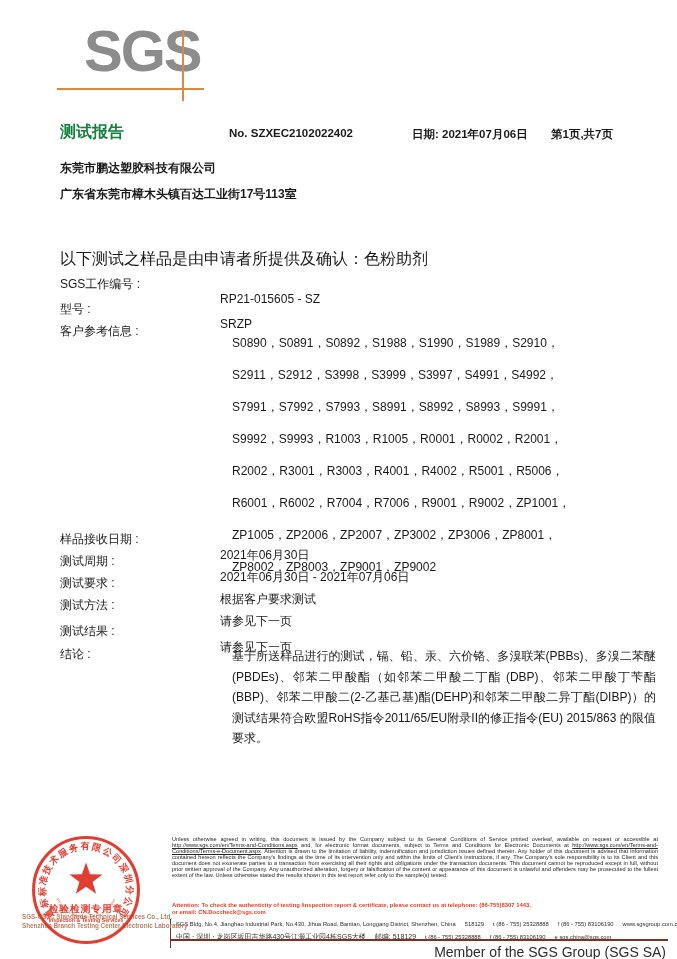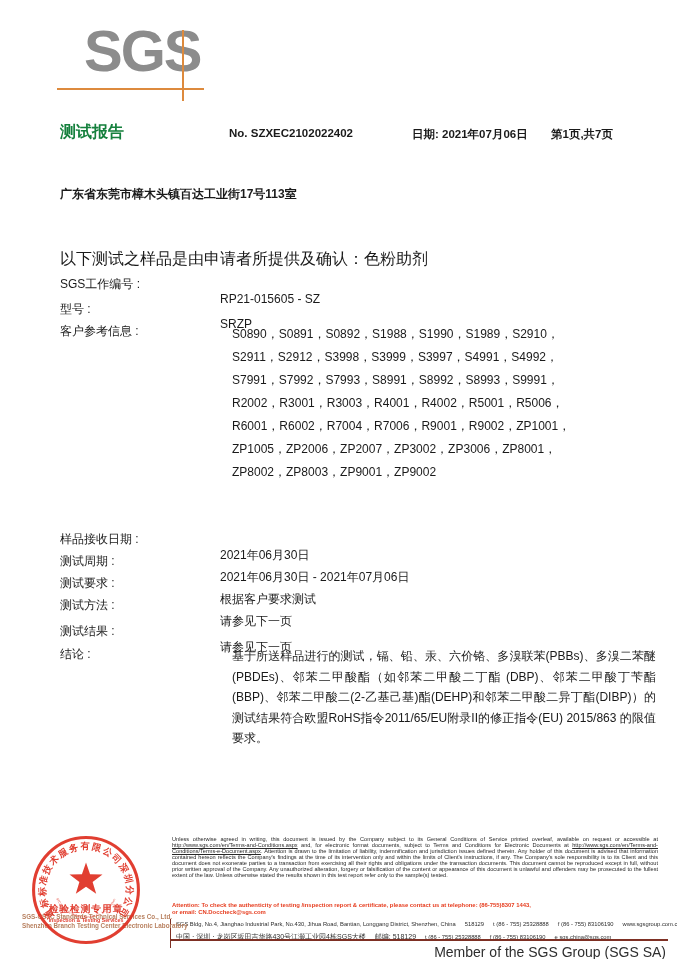--- a/index.html
+++ b/index.html
@@ -23,21 +23,21 @@
   .hmeta{position:absolute;top:127px;font-size:11.5px;font-weight:600;color:#1a1a1a;}
   .no{left:229px;} .date{left:412px;} .pg{left:551px;}
   .applicant{position:absolute;left:60px;font-size:12px;font-weight:600;color:#1a1a1a;}
   .a1{top:160px;} .a2{top:186px;}
   .intro{position:absolute;left:60px;top:249px;font-size:16px;color:#1a1a1a;}
   
   .row{position:absolute;left:0;width:677px;font-size:12px;color:#1a1a1a;}
   .lbl{position:absolute;left:60px;top:0;white-space:nowrap;}
   .val{position:absolute;left:220px;top:0;white-space:nowrap;margin-top:16px;}
   .val-block{position:absolute;left:232px;top:0;width:360px;}
-  .val-block div{line-height:23px;white-space:nowrap;}
+  .val-block div{line-height:23px;white-space:nowrap;margin-top:9px;}
   .val-wide{position:absolute;left:232px;top:0;width:424px;line-height:20.5px;white-space:normal;text-align:justify;}
   
   .legal{
     position:absolute;left:172px;top:837px;width:486px;margin:0;
     font-size:5.6px;line-height:5.95px;text-align:justify;color:#282828;
   }
   .legal .u{text-decoration:underline;}
   .attention{
     position:absolute;left:172px;top:902px;width:486px;
     font-size:5.9px;line-height:6.8px;font-weight:700;color:#e63c1e;
@@ -64,40 +64,42 @@
 
   <div class="logo-text">SGS</div>
   <div class="crop-h"></div>
   <div class="crop-v"></div>
 
   <div class="title">测试报告</div>
   <div class="hmeta no">No. SZXEC2102022402</div>
   <div class="hmeta date">日期: 2021年07月06日</div>
   <div class="hmeta pg">第1页,共7页</div>
 
+  <div class="applicant a1">东莞市鹏达塑胶科技有限公司</div>
   <div class="applicant a2">广东省东莞市樟木头镇百达工业街17号113室</div>
 
   <div class="intro">以下测试之样品是由申请者所提供及确认：色粉助剂</div>
 
   <div class="row" style="top:276px">
     <span class="lbl">SGS工作编号 :</span>
     <span class="val">RP21-015605 - SZ</span>
   </div>
 
   <div class="row" style="top:301px">
     <span class="lbl">型号 :</span>
     <span class="val">SRZP</span>
   </div>
 
   <div class="row" style="top:323px">
     <span class="lbl">客户参考信息 :</span>
     <div class="val-block">
       <div>S0890，S0891，S0892，S1988，S1990，S1989，S2910，</div>
       <div>S2911，S2912，S3998，S3999，S3997，S4991，S4992，</div>
       <div>S7991，S7992，S7993，S8991，S8992，S8993，S9991，</div>
+      <div>S9992，S9993，R1003，R1005，R0001，R0002，R2001，</div>
       <div>R2002，R3001，R3003，R4001，R4002，R5001，R5006，</div>
       <div>R6001，R6002，R7004，R7006，R9001，R9002，ZP1001，</div>
       <div>ZP1005，ZP2006，ZP2007，ZP3002，ZP3006，ZP8001，</div>
       <div>ZP8002，ZP8003，ZP9001，ZP9002</div>
     </div>
   </div>
 
   <div class="row" style="top:531px">
     <span class="lbl">样品接收日期 :</span>
     <span class="val">2021年06月30日</span>

